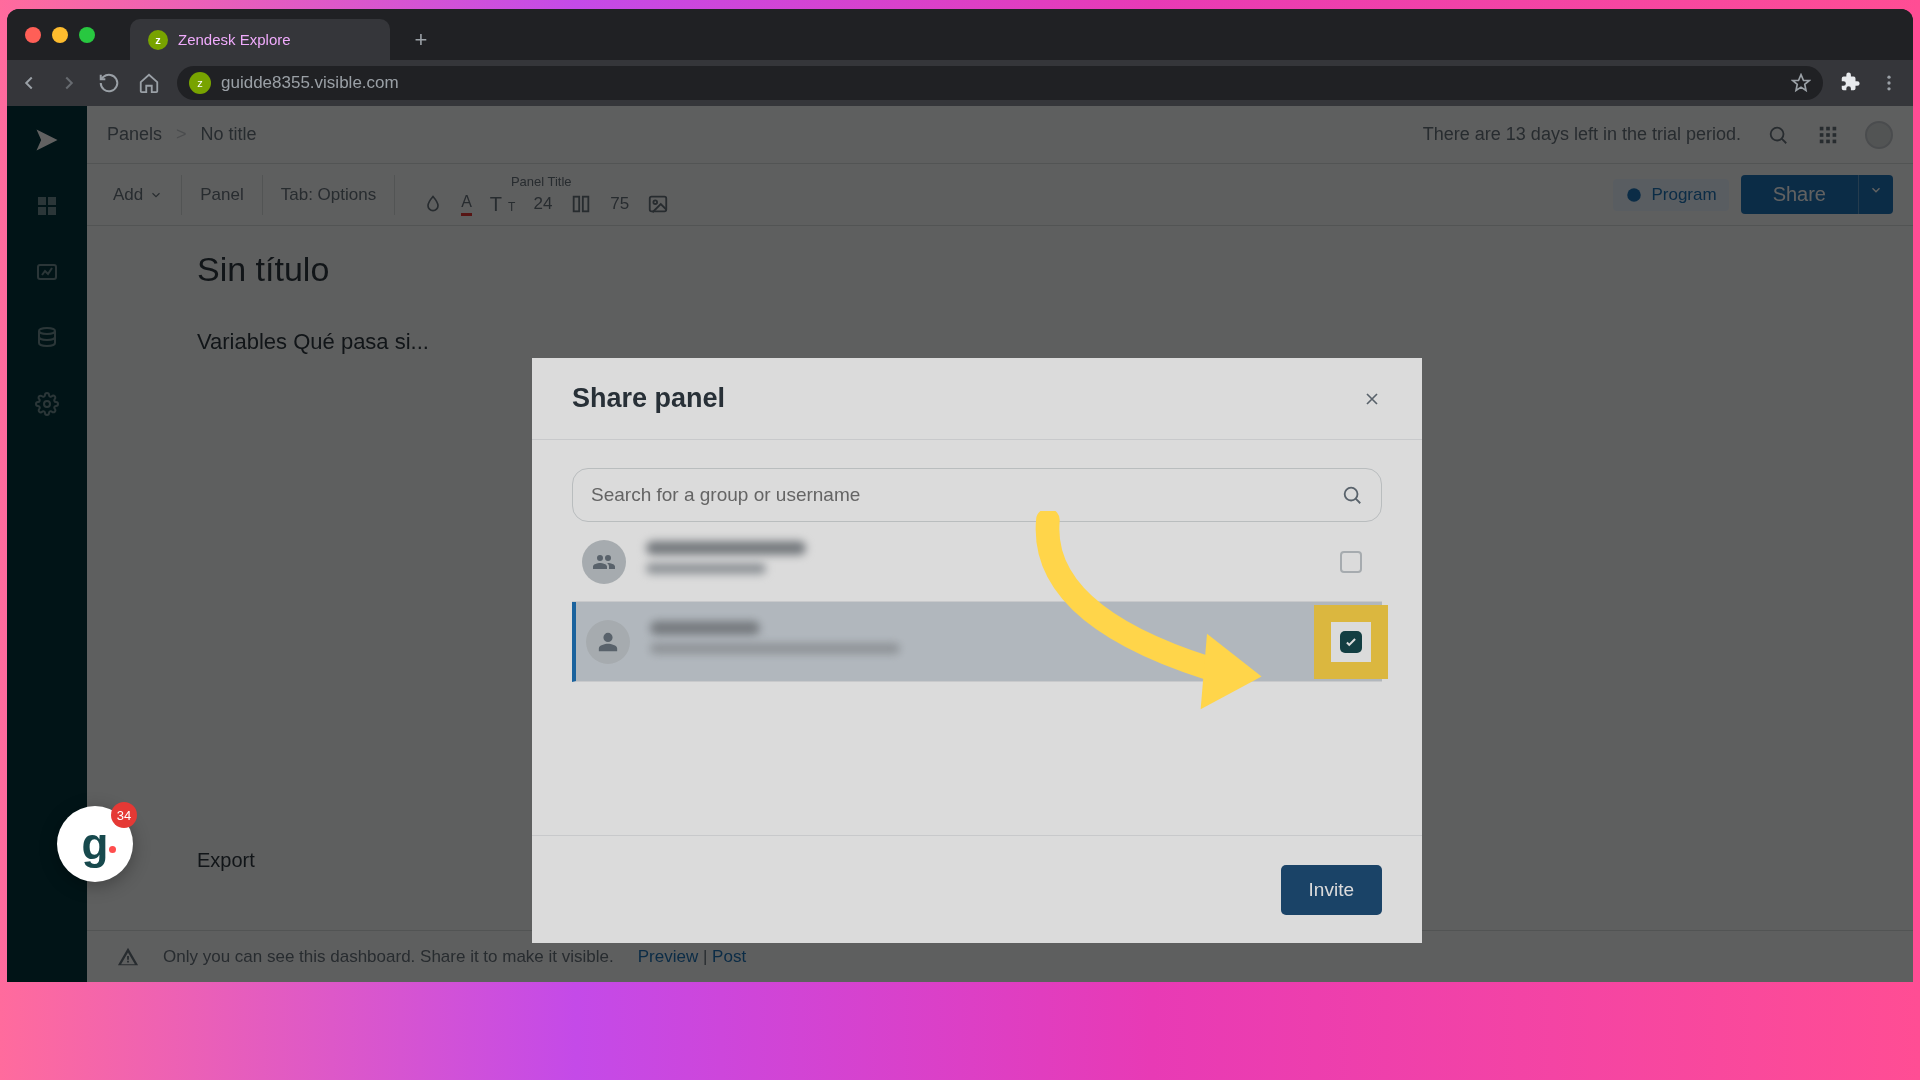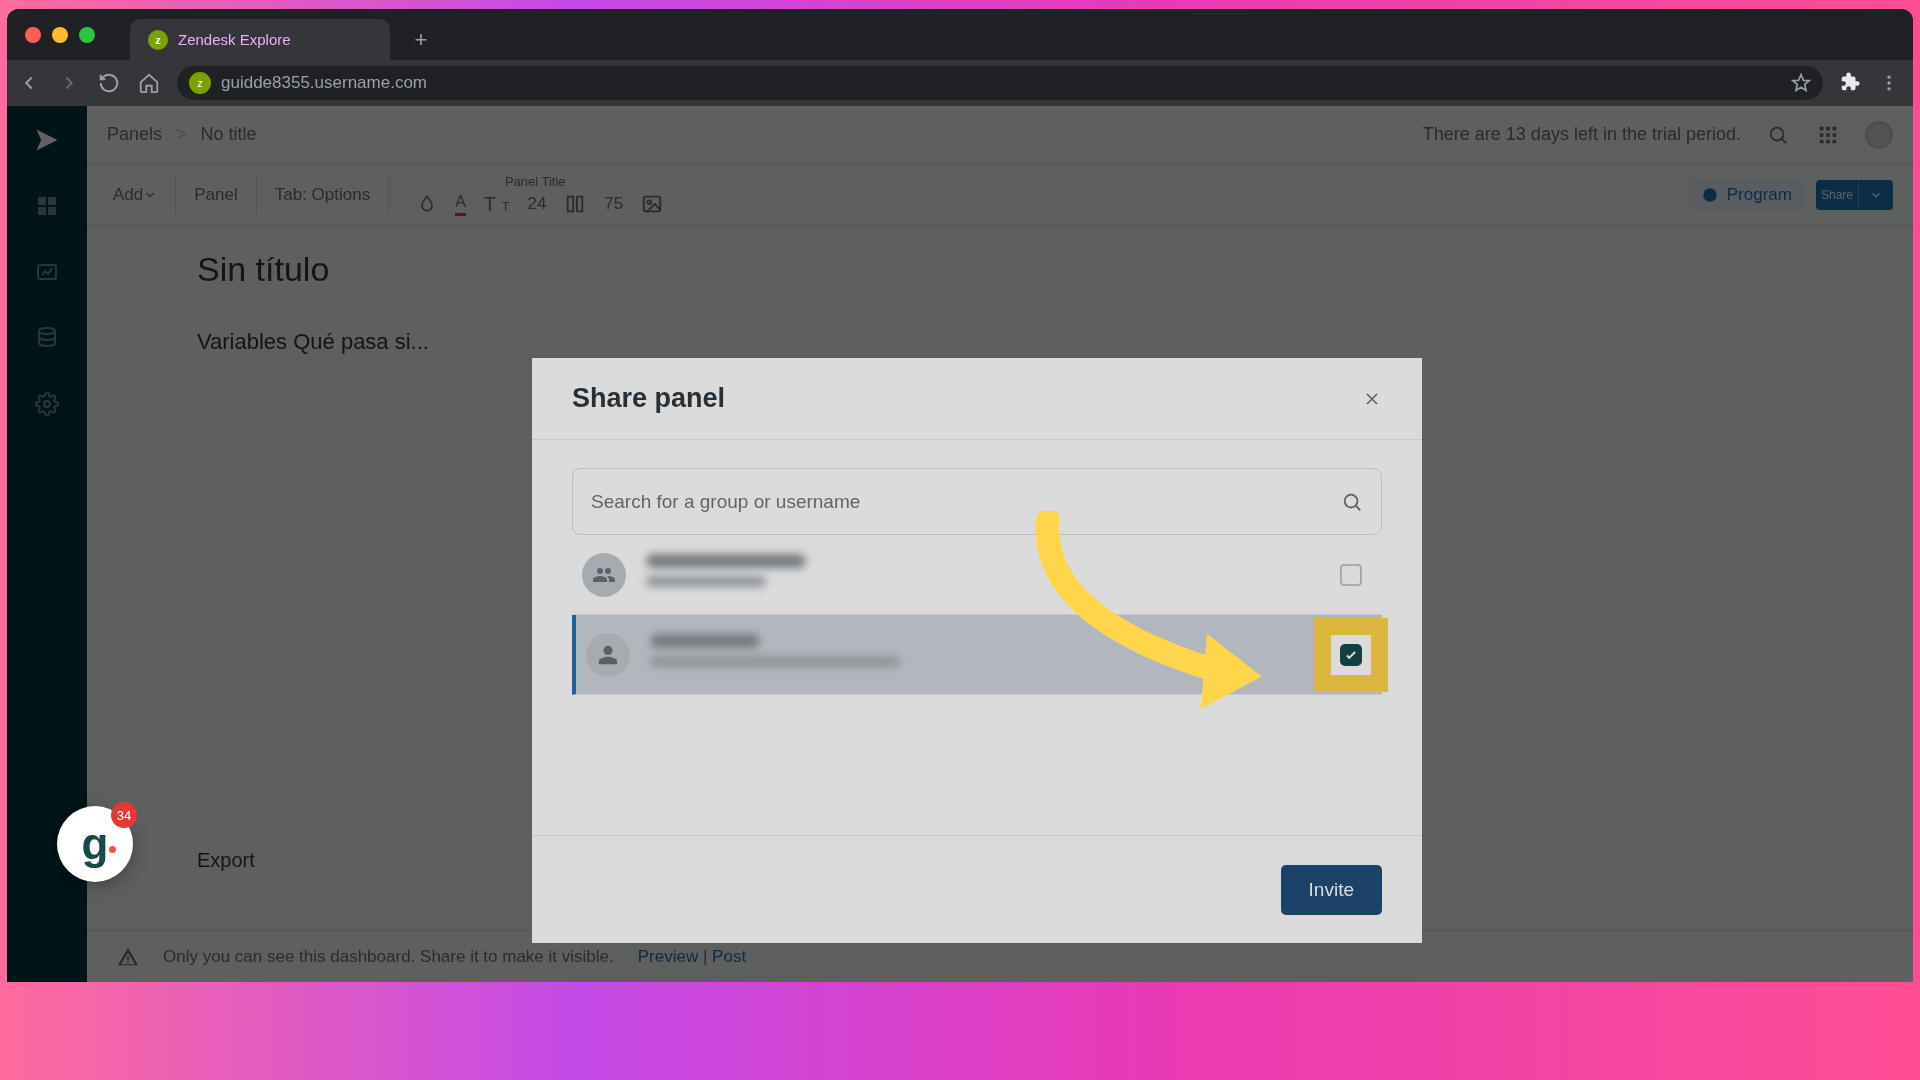--- a/index.html
+++ b/index.html
@@ -138,32 +138,32 @@
     .toolbar-row {
       height: 62px;
       display: flex;
       align-items: center;
       padding: 0 20px;
       border-bottom: 1px solid #d8dcde;
       gap: 0;
     }
     .tb-btn {
       padding: 0 18px; height: 40px; display:flex; align-items:center;
-      color: #68737d; font-size: 17px; gap:0;
+      color: #68737d; font-size: 17px; gap:6px;
       border-right: 1px solid #d8dcde;
     }
     .tb-btn:first-child { padding-left: 6px; }
     .tb-label-group { display: flex; flex-direction: column; gap: 4px; padding: 0 18px; color:#68737d;}
     .tb-label-group .small { font-size: 13px; text-align: center; }
     .tb-icons { display:flex; gap: 18px; align-items:center; margin-left: 10px; color:#68737d; }
     .tb-icons .val { font-size: 17px; }
     .toolbar-right { margin-left:auto; display:flex; align-items:center; gap:12px; }
     .program-chip { display:flex; align-items:center; gap:8px; color:#1f73b7; font-size:17px; background:#e9f5ff; padding: 6px 12px; border-radius:4px;}
     .share-btn-group { display:flex; }
-    .share-btn { background:#1f73b7; color:#fff; padding:8px 5px; border-radius:4px 0 0 4px; font-size:12px;}
+    .share-btn { background:#1f73b7; color:#fff; padding:8px 32px; border-radius:4px 0 0 4px; font-size:20px;}
     .share-caret { background:#1f73b7; color:#fff; padding:8px 10px; border-radius:0 4px 4px 0; border-left:1px solid rgba(255,255,255,0.3);}
     
     .canvas-area { flex:1; padding: 24px 110px; position:relative;}
     .page-title { font-size: 34px; color:#2f3941; margin-bottom: 40px; }
     .section-title { font-size: 22px; color:#2f3941; }
     .export-bar { position:absolute; bottom:110px; left:110px; font-size: 20px; color:#2f3941; font-weight:500;text-align:right;}
     
     .footer-bar {
       position:absolute; bottom: 0; left: 80px; right:0;
       height: 52px;
@@ -195,22 +195,22 @@
     }
     .modal-header {
       height: 82px; display:flex; align-items:center; justify-content:space-between;
       padding: 0 40px;
       border-bottom: 1px solid #e9ebed;
     }
     .modal-title { font-size: 27px; font-weight:700; color:#2f3941; }
     .modal-close { color:#68737d; font-size:22px; }
     .modal-body { flex:1; padding: 28px 40px 0; }
     .search-field {
-      border: 1px solid #d8dcde; border-radius:8px;
-      height: 67px; display:flex; align-items:center;
+      border: 1px solid #d8dcde; border-radius:16px;
+      height: 54px; display:flex; align-items:center;
       padding: 17px 18px; gap: 10px;
     }
     .search-field input {
       border:none; outline:none; flex:1; font-size:19px; background:transparent;
       color:#68737d;
     }
     .user-list { margin-top: 0; }
     .user-row {
       height: 80px; display:flex; align-items:center; gap: 20px;
       padding: 0 10px;
@@ -318,21 +318,21 @@
           <path d="M3 3v5h5"></path>
         </svg>
     </div>
     <div class="nav-icon">
       <svg width="22" height="22" viewBox="0 0 24 24" fill="none" stroke="currentColor" stroke-width="2">
           <path d="M3 11l9-8 9 8v10a1 1 0 0 1-1 1h-5v-7h-6v7H4a1 1 0 0 1-1-1z"></path>
         </svg>
     </div>
     <div class="url-bar">
       <div class="site-favicon">z</div>
-      <span class="url-text">guidde8355.username.com</span>
+      <span class="url-text">guidde8355.visible.com</span>
       <span class="star-icon">
         <svg width="20" height="20" viewBox="0 0 24 24" fill="none" stroke="currentColor" stroke-width="2">
             <path d="M12 2l3 7h7l-5.5 4.5L18 21l-6-4-6 4 1.5-7.5L2 9h7z"></path>
           </svg>
       </span>
     </div>
     <div class="ext-icon">
       <svg width="22" height="22" viewBox="0 0 24 24" fill="currentColor">
           <path d="M20 10h-2V7a2 2 0 0 0-2-2h-3V3a2.5 2.5 0 1 0-5 0v2H5a2 2 0 0 0-2 2v3h2a2.5 2.5 0 1 1 0 5H3v3a2 2 0 0 0 2 2h3v-2a2.5 2.5 0 1 1 5 0v2h3a2 2 0 0 0 2-2v-3h2a2.5 2.5 0 1 0 0-5z"></path>
         </svg>

